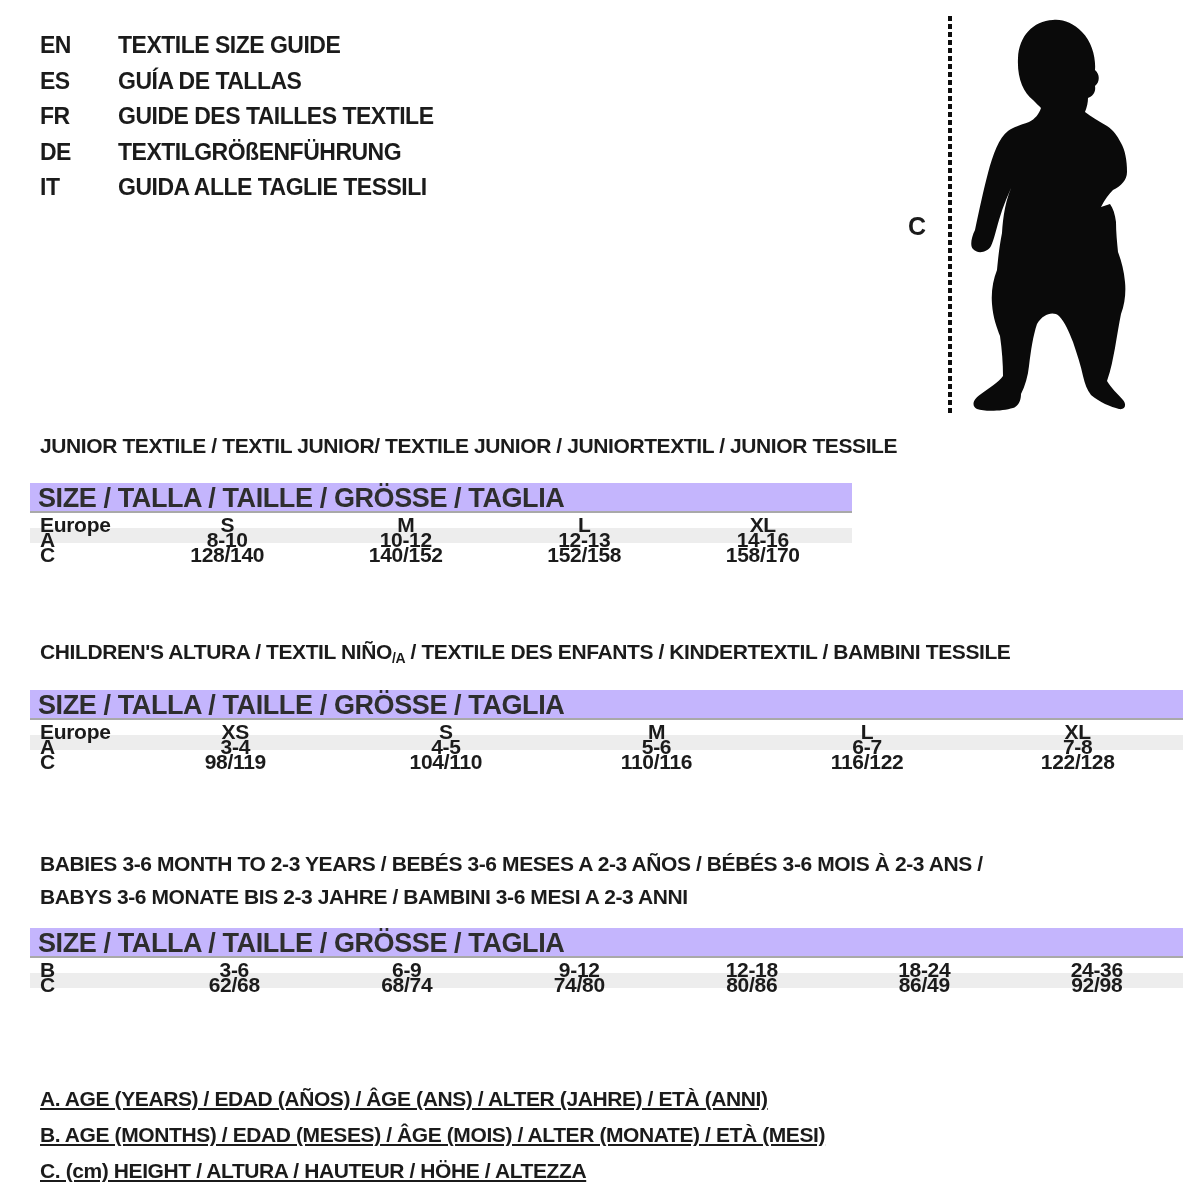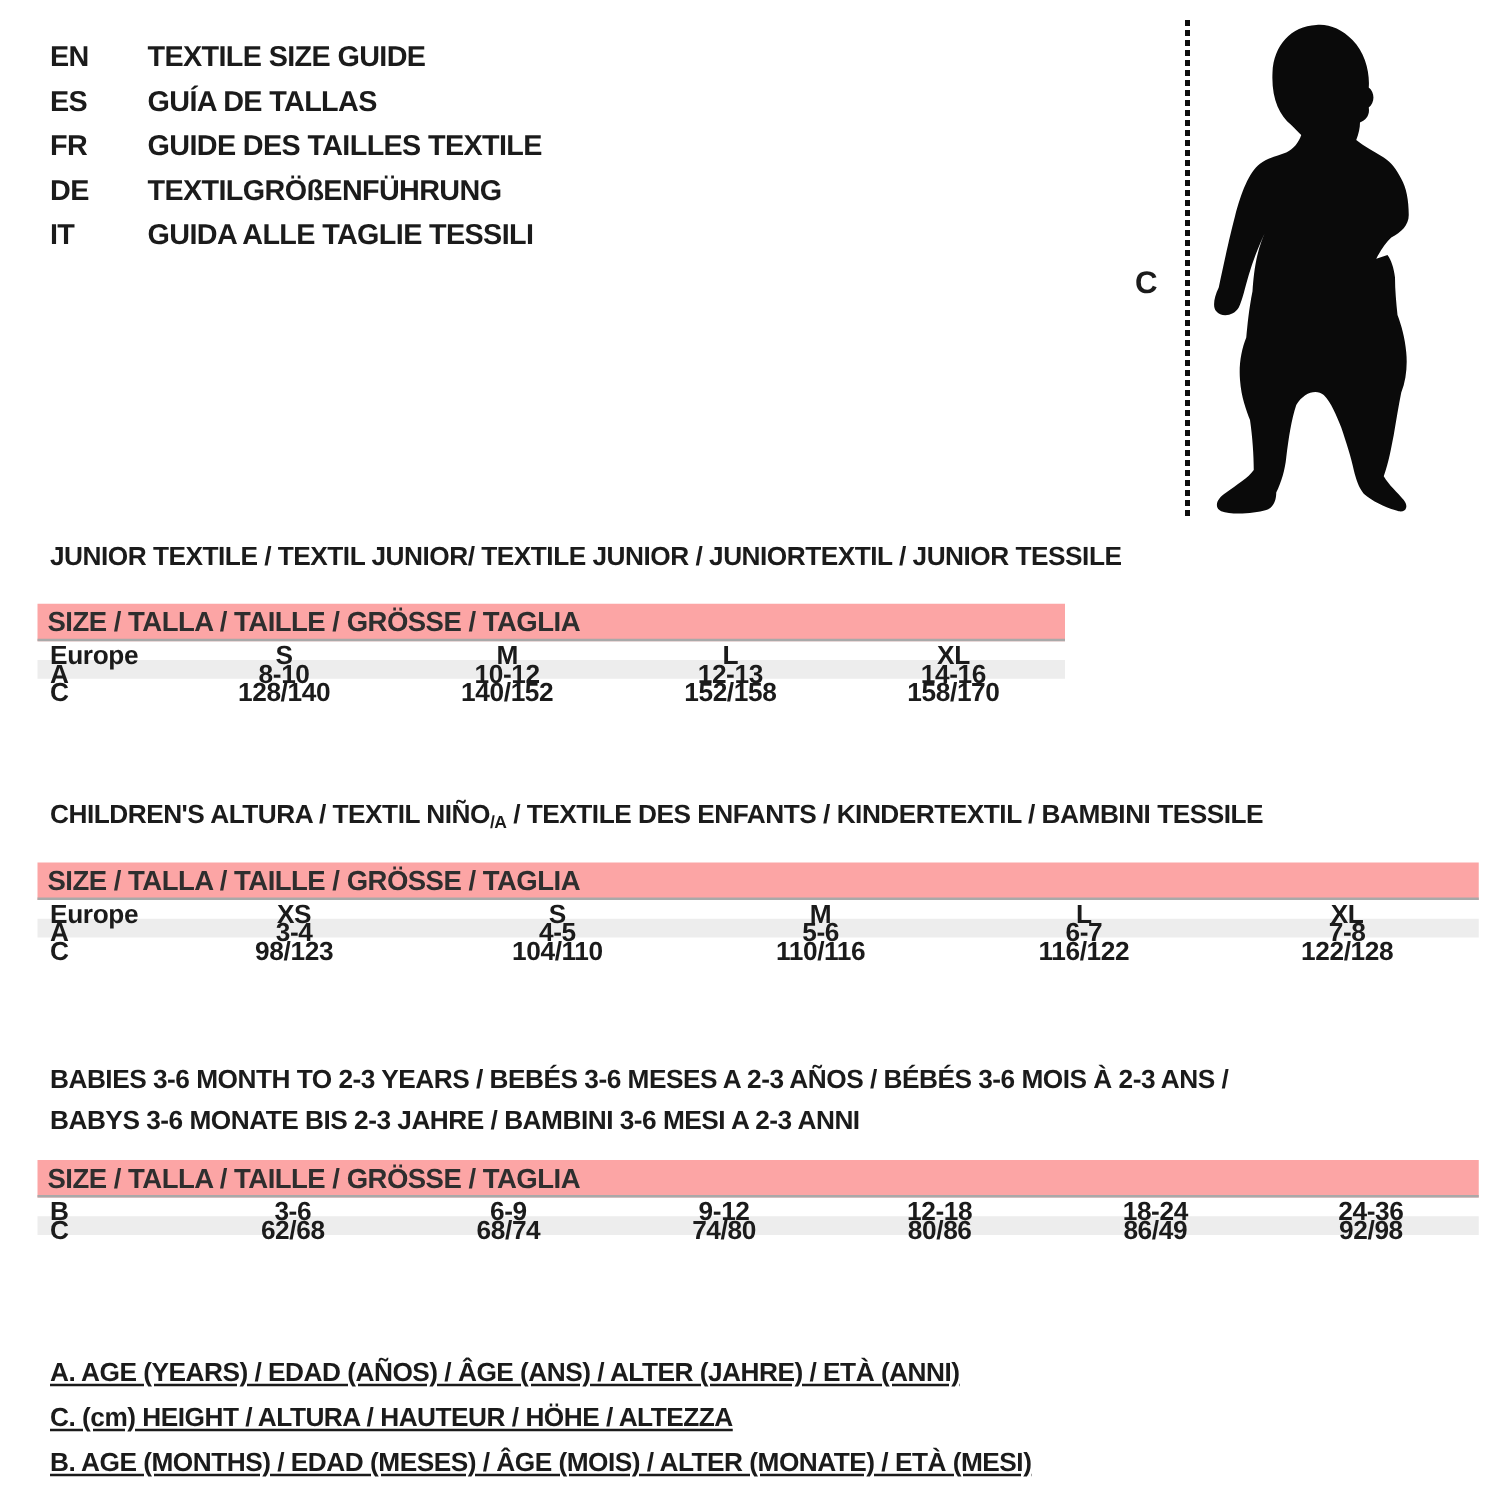--- a/index.html
+++ b/index.html
@@ -30,23 +30,23 @@
   #junior-heading { top:434px; }
   #children-heading { top:640px; }
   #babies-heading { top:847px; line-height:33px; }
 
   
   .tbl { position:absolute; left:30px; }
   #junior-table { top:483px; width:822px; }
   #children-table { top:690px; width:1153px; }
   #babies-table { top:928px; width:1153px; }
   .band {
-    height:30px; line-height:30px; background:#fca5a5;
+    height:30px; line-height:30px; background:#c4b5fd;
     border-bottom:2px solid #a9a9a9; box-sizing:border-box;
-    padding-left:8px; font-size:22px; font-weight:700; letter-spacing:-0.4px; color:#2e2e2e;
+    padding-left:8px; font-size:27px; font-weight:700; letter-spacing:-0.4px; color:#2e2e2e;
     white-space:nowrap; overflow:hidden;
   }
   .row { display:grid; height:15px; align-items:center; }
   #junior-table .row { grid-template-columns:108px repeat(4,1fr); }
   #children-table .row { grid-template-columns:100px repeat(5,1fr); }
   #babies-table .row { grid-template-columns:118px repeat(6,1fr); }
   .row.stripe { background:#ededed; }
   .cell { text-align:center; font-size:21px; font-weight:700; letter-spacing:-0.3px; }
   .cell.lbl { text-align:left; padding-left:10px; }
 
@@ -178,21 +178,21 @@
     <div class="row stripe">
       <span class="cell lbl">A</span>
       <span class="cell">3-4</span>
       <span class="cell">4-5</span>
       <span class="cell">5-6</span>
       <span class="cell">6-7</span>
       <span class="cell">7-8</span>
     </div>
     <div class="row">
       <span class="cell lbl">C</span>
-      <span class="cell">98/123</span>
+      <span class="cell">98/119</span>
       <span class="cell">104/110</span>
       <span class="cell">110/116</span>
       <span class="cell">116/122</span>
       <span class="cell">122/128</span>
     </div>
   </div>
 
   <div class="sec-heading" id="babies-heading">
     <div>BABIES 3-6 MONTH TO 2-3 YEARS / BEBÉS 3-6 MESES A 2-3 AÑOS / BÉBÉS 3-6 MOIS À 2-3 ANS /</div>
     <div>BABYS 3-6 MONATE BIS 2-3 JAHRE / BAMBINI 3-6 MESI A 2-3 ANNI</div>
@@ -214,17 +214,17 @@
       <span class="cell">68/74</span>
       <span class="cell">74/80</span>
       <span class="cell">80/86</span>
       <span class="cell">86/49</span>
       <span class="cell">92/98</span>
     </div>
   </div>
 
   <div class="legend">
     <div class="legend-line">A. AGE (YEARS) / EDAD (AÑOS) / ÂGE (ANS) / ALTER (JAHRE) / ETÀ (ANNI)</div>
+    <div class="legend-line">B. AGE (MONTHS) / EDAD (MESES) / ÂGE (MOIS) / ALTER (MONATE) / ETÀ (MESI)</div>
     <div class="legend-line">C. (cm) HEIGHT / ALTURA / HAUTEUR / HÖHE / ALTEZZA</div>
-    <div class="legend-line">B. AGE (MONTHS) / EDAD (MESES) / ÂGE (MOIS) / ALTER (MONATE) / ETÀ (MESI)</div>
   </div>
 
 </div>
 
 </body></html>

